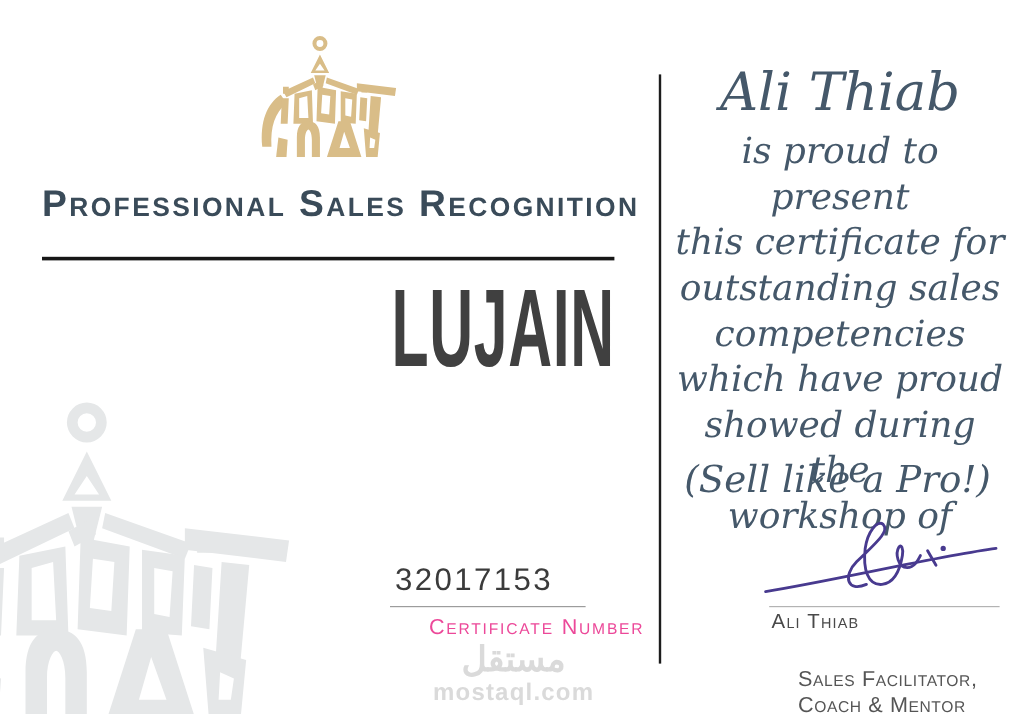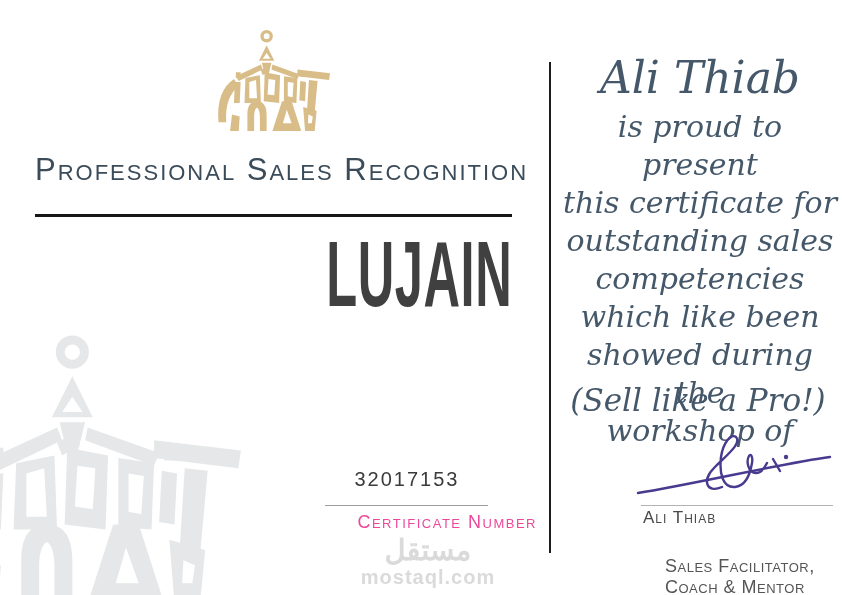--- a/index.html
+++ b/index.html
@@ -8,37 +8,37 @@
     position:relative; width:842px; height:595px; margin:0 auto;
     background:#ffffff; overflow:hidden;
     font-family:"Liberation Sans", sans-serif;
   }
   svg.logo { display:block; }
   .logo-gold { position:absolute; left:207px; top:28px; width:125px; height:103px; color:#d9bd88; }
   .logo-watermark { position:absolute; left:-86px; top:330px; width:332px; height:274px; color:#e5e7e8; }
 
   .title {
     position:absolute; left:35px; top:152px; width:478px;
-    font-variant:small-caps; font-weight:normal; font-size:31px;
+    font-variant:small-caps; font-weight:bold; font-size:31px;
     letter-spacing:2px; color:#3a4b59; white-space:nowrap;
   }
   .title-underline { position:absolute; left:35px; top:214px; width:477px; height:3px; background:#171717; }
 
   .name-block {
     position:absolute; left:50px; top:237px; width:462px; text-align:right;
     color:#404040; font-weight:bold; font-size:92px; line-height:75px;
   }
   .name-line { display:block; }
   .name-line > span {
     display:inline-block; transform:scaleX(0.55); transform-origin:100% 50%;
     white-space:nowrap; letter-spacing:1px; text-transform:uppercase;
   }
 
-  .cert-number { position:absolute; left:307px; top:468px; width:200px; text-align:center;
-    font-size:20px; letter-spacing:2px; color:#3b3b3b; }
+  .cert-number { position:absolute; left:295px; top:468px; width:200px; text-align:center;
+    font-size:26px; letter-spacing:2px; color:#3b3b3b; }
   .cert-line { position:absolute; left:325px; top:505px; width:163px; height:1px; background:#9c9c9c; }
   .cert-label { position:absolute; left:277px; top:512px; width:260px; text-align:right;
     font-variant:small-caps; font-size:18px; letter-spacing:1.5px; color:#ec4899; }
 
   .divider-v { position:absolute; left:549px; top:62px; width:2px; height:491px; background:#1c1c1c; }
 
   .script { font-family:"DejaVu Serif", serif; font-style:italic; color:#45586a; }
   .presenter-name { position:absolute; left:558px; top:52px; width:284px; text-align:center;
     font-size:44px; line-height:52px; }
   .statements { position:absolute; left:558px; top:108px; width:284px; text-align:center;
@@ -109,21 +109,21 @@
 
   <div class="divider-v"></div>
 
   <div class="presenter-name script">Ali Thiab</div>
 
   <div class="statements script">
     <div>is proud to present</div>
     <div>this certificate for</div>
     <div>outstanding sales</div>
     <div>competencies</div>
-    <div>which like been</div>
+    <div>which have proud</div>
     <div>showed during the</div>
     <div>workshop of</div>
   </div>
 
   <div class="workshop script">(Sell like a Pro!)</div>
 
   <svg class="signature-svg" viewBox="0 0 200 76">
     <g stroke="#483a8f" stroke-width="2.4" fill="none" stroke-linecap="round">
       <path d="M4,63 C60,54 150,33 196,27"></path>
       <path d="M88,57 C72,64 68,50 80,38 C94,24 108,13 102,7 C97,3 89,13 87,27 C85,44 89,58 101,57 C111,56 116,45 118,33 C119,27 117,23 115,26 C112,31 114,43 122,43 C128,43 131,37 133,33"></path>

